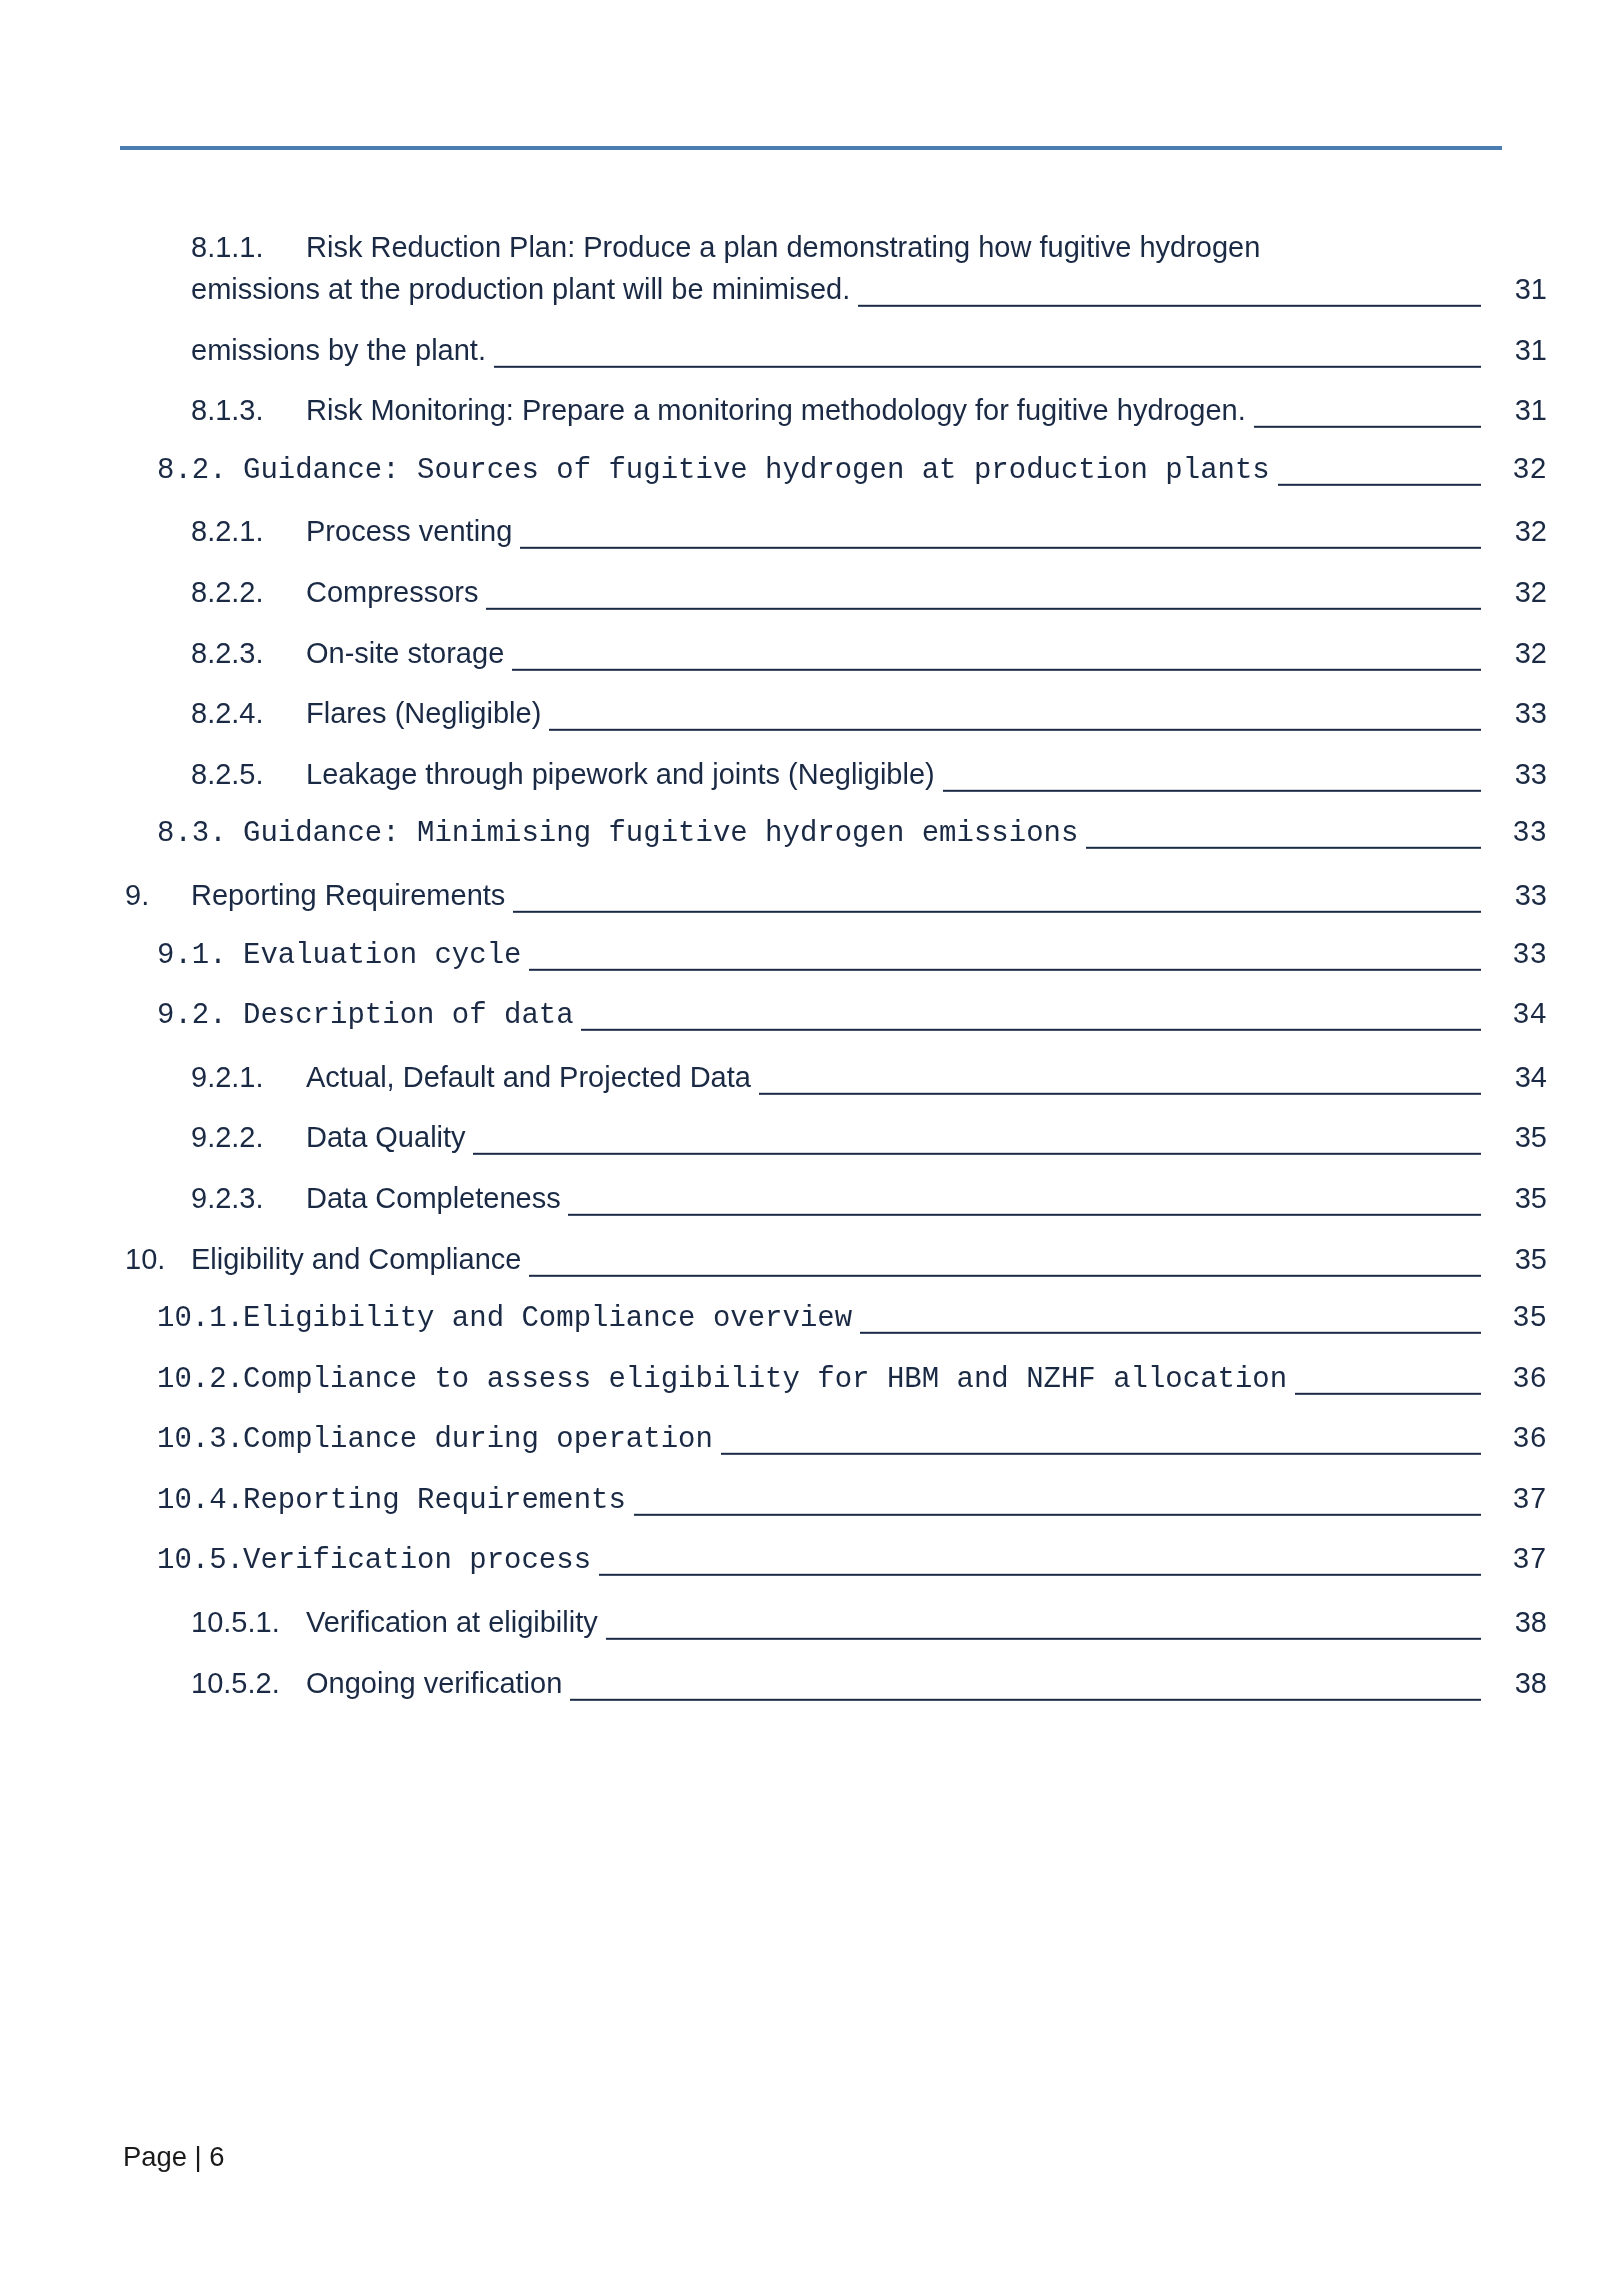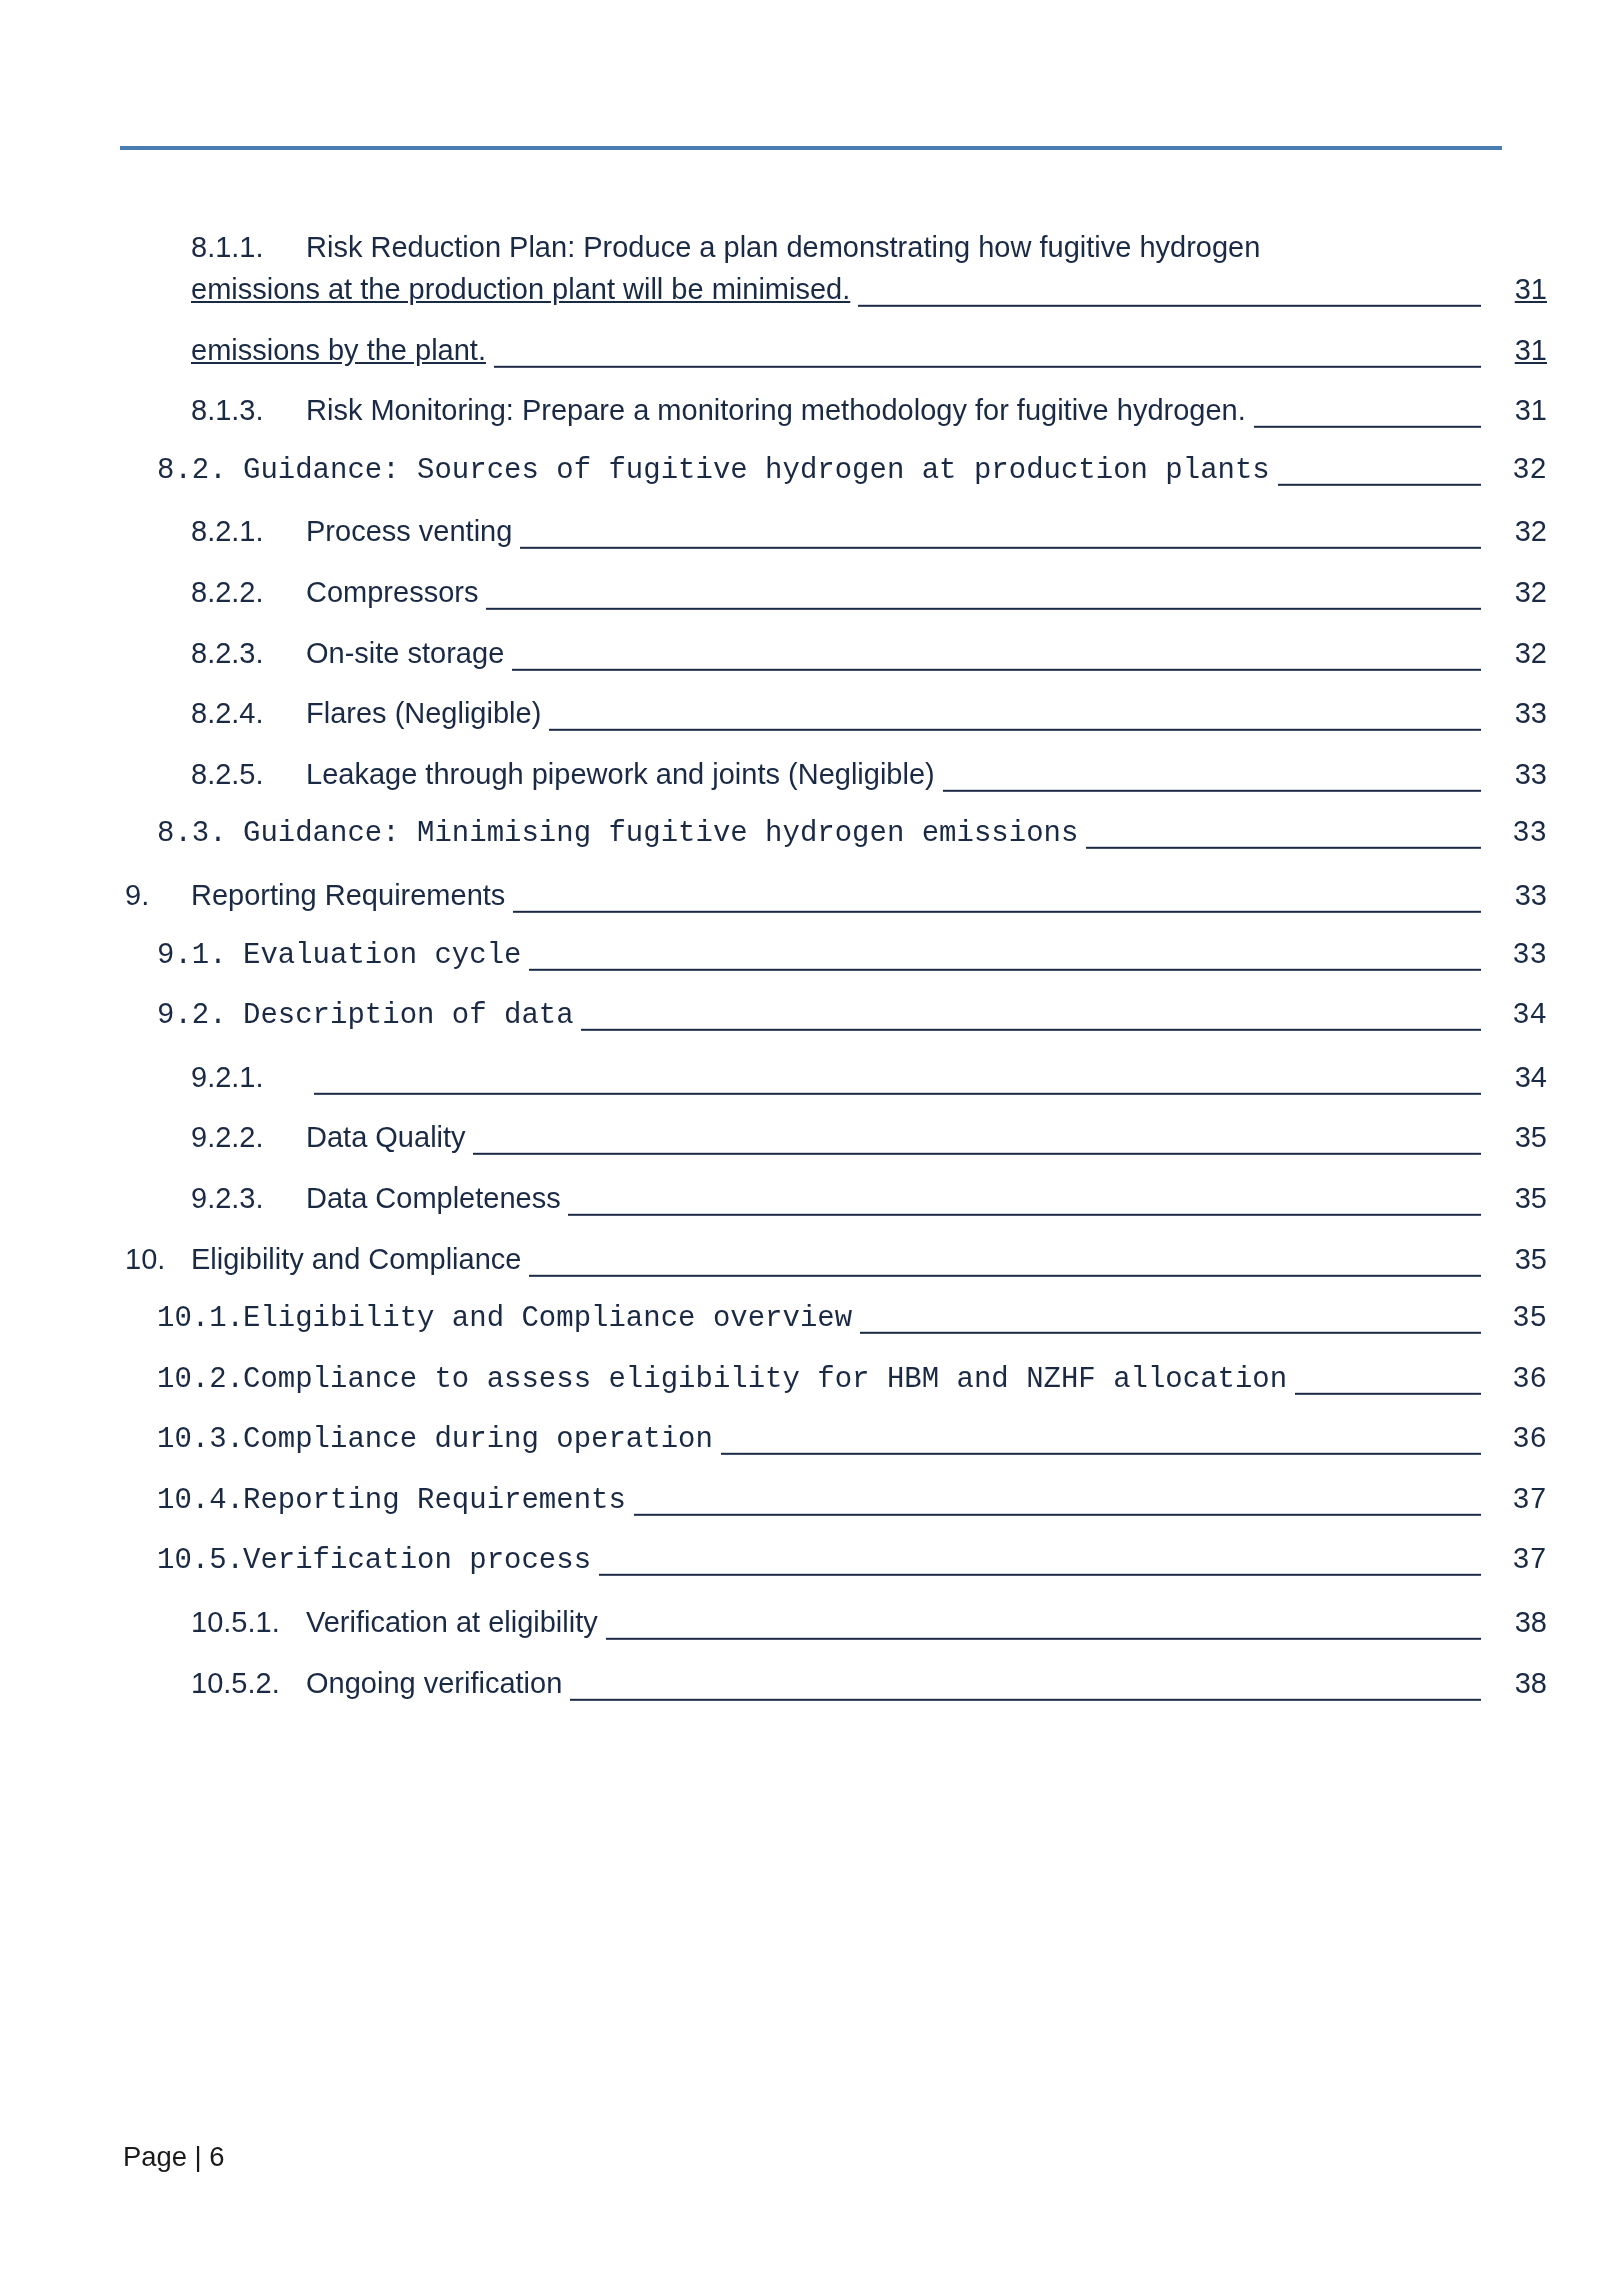--- a/index.html
+++ b/index.html
@@ -40,21 +40,21 @@
     line-height: 42px;
     padding-right: 74px;
     white-space: nowrap;
   }
   .lvl1 .line { padding-left: 125px; }
   .lvl2 .line { padding-left: 157px; font-family: Liberation Mono, monospace; }
   .lvl3 .line { padding-left: 191px; }
   .lvl1 .num { display: inline-block; width: 66px;  flex: 0 0 auto; }
   .lvl2 .num { display: inline-block; width: 86px;  flex: 0 0 auto; }
   .lvl3 .num { display: inline-block; width: 115px; flex: 0 0 auto; }
-  .lvl3 .line.cont { padding-left: 191px; text-decoration: underline; }
+  .lvl3 .line.cont { padding-left: 191px; }
   .txt { flex: 0 0 auto; }
   .leader {
     flex: 1 1 auto;
     min-width: 23.5px;
     height: 9.8px;
     border-bottom: 2.9px solid var(--navy);
     transform: translateY(7.8px);
     margin-left: 7.8px;
     align-self: baseline;
   }
@@ -181,20 +181,21 @@
         <div class="line">
           <span class="num">9.2.</span>
           <span class="txt">Description of data</span>
           <span class="leader"></span>
           <span class="pg">34</span>
         </div>
       </div>
       <div class="toc-entry lvl3">
         <div class="line">
           <span class="num">9.2.1.</span>
+          <span class="txt">Actual, Default and Projected Data</span>
           <span class="leader"></span>
           <span class="pg">34</span>
         </div>
       </div>
       <div class="toc-entry lvl3">
         <div class="line">
           <span class="num">9.2.2.</span>
           <span class="txt">Data Quality</span>
           <span class="leader"></span>
           <span class="pg">35</span>

